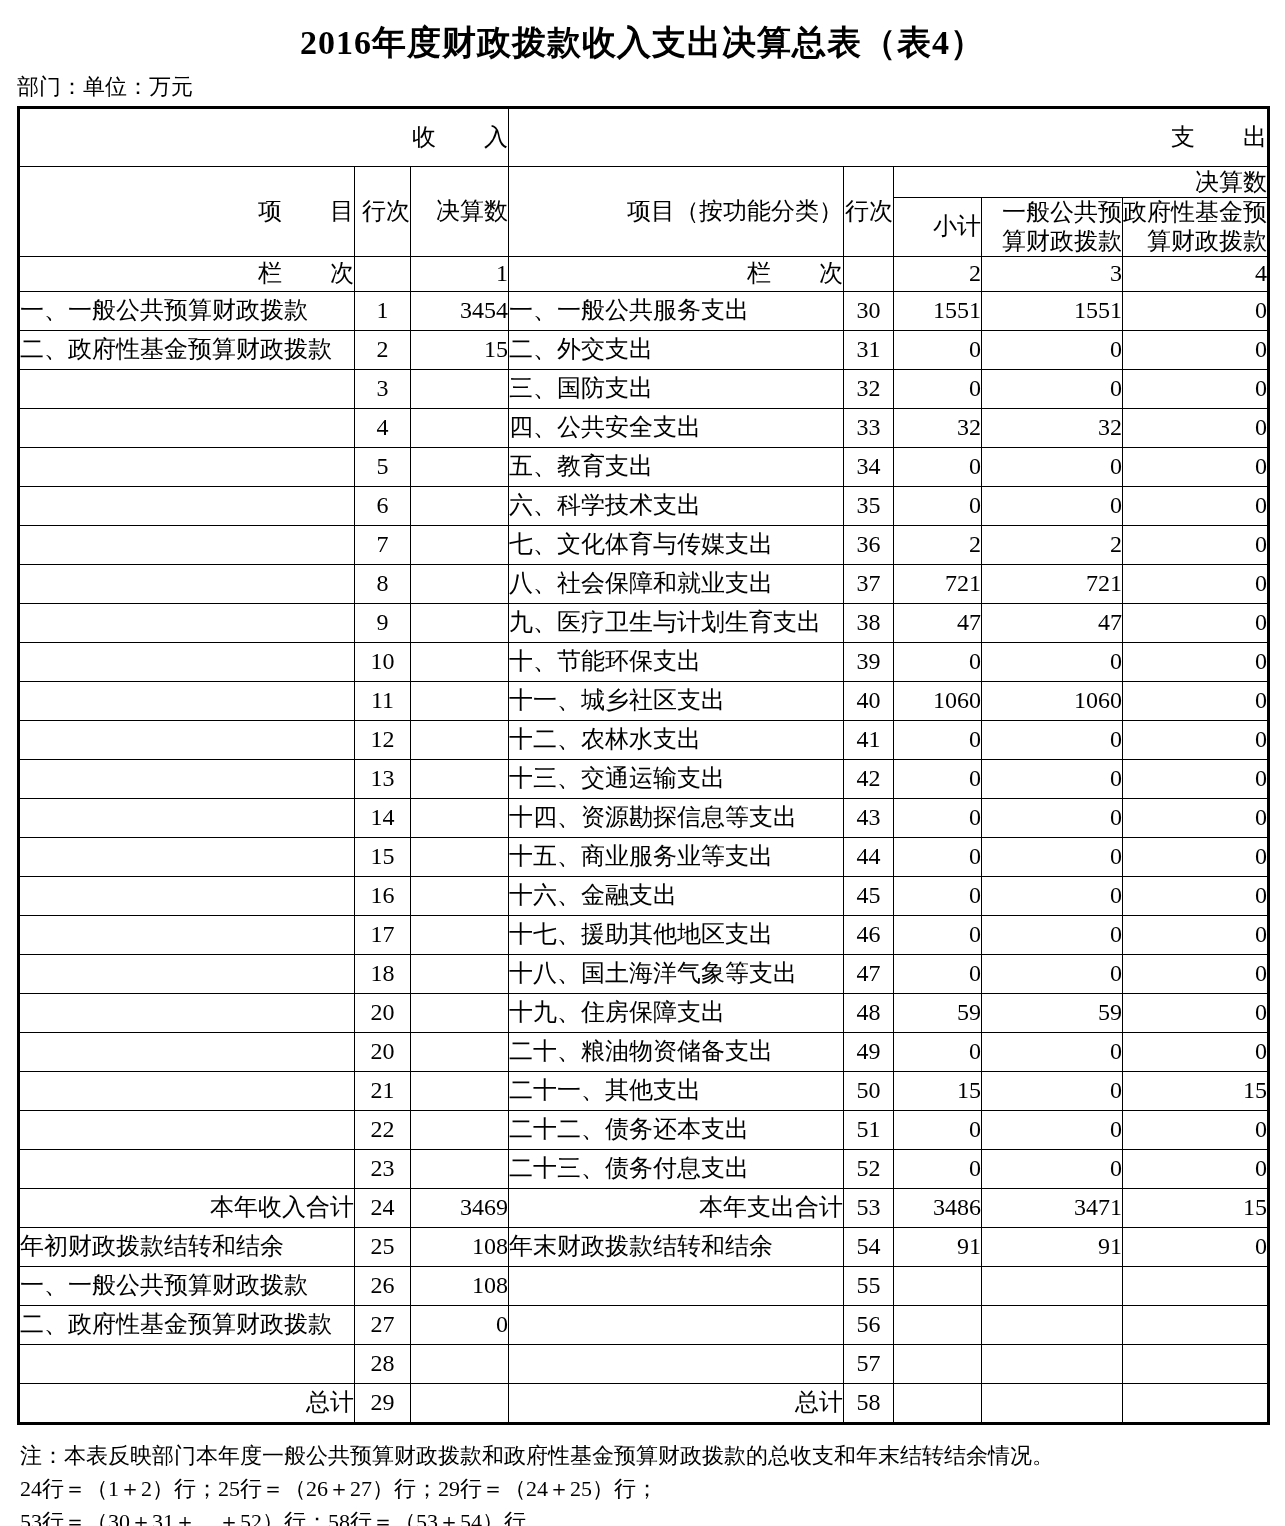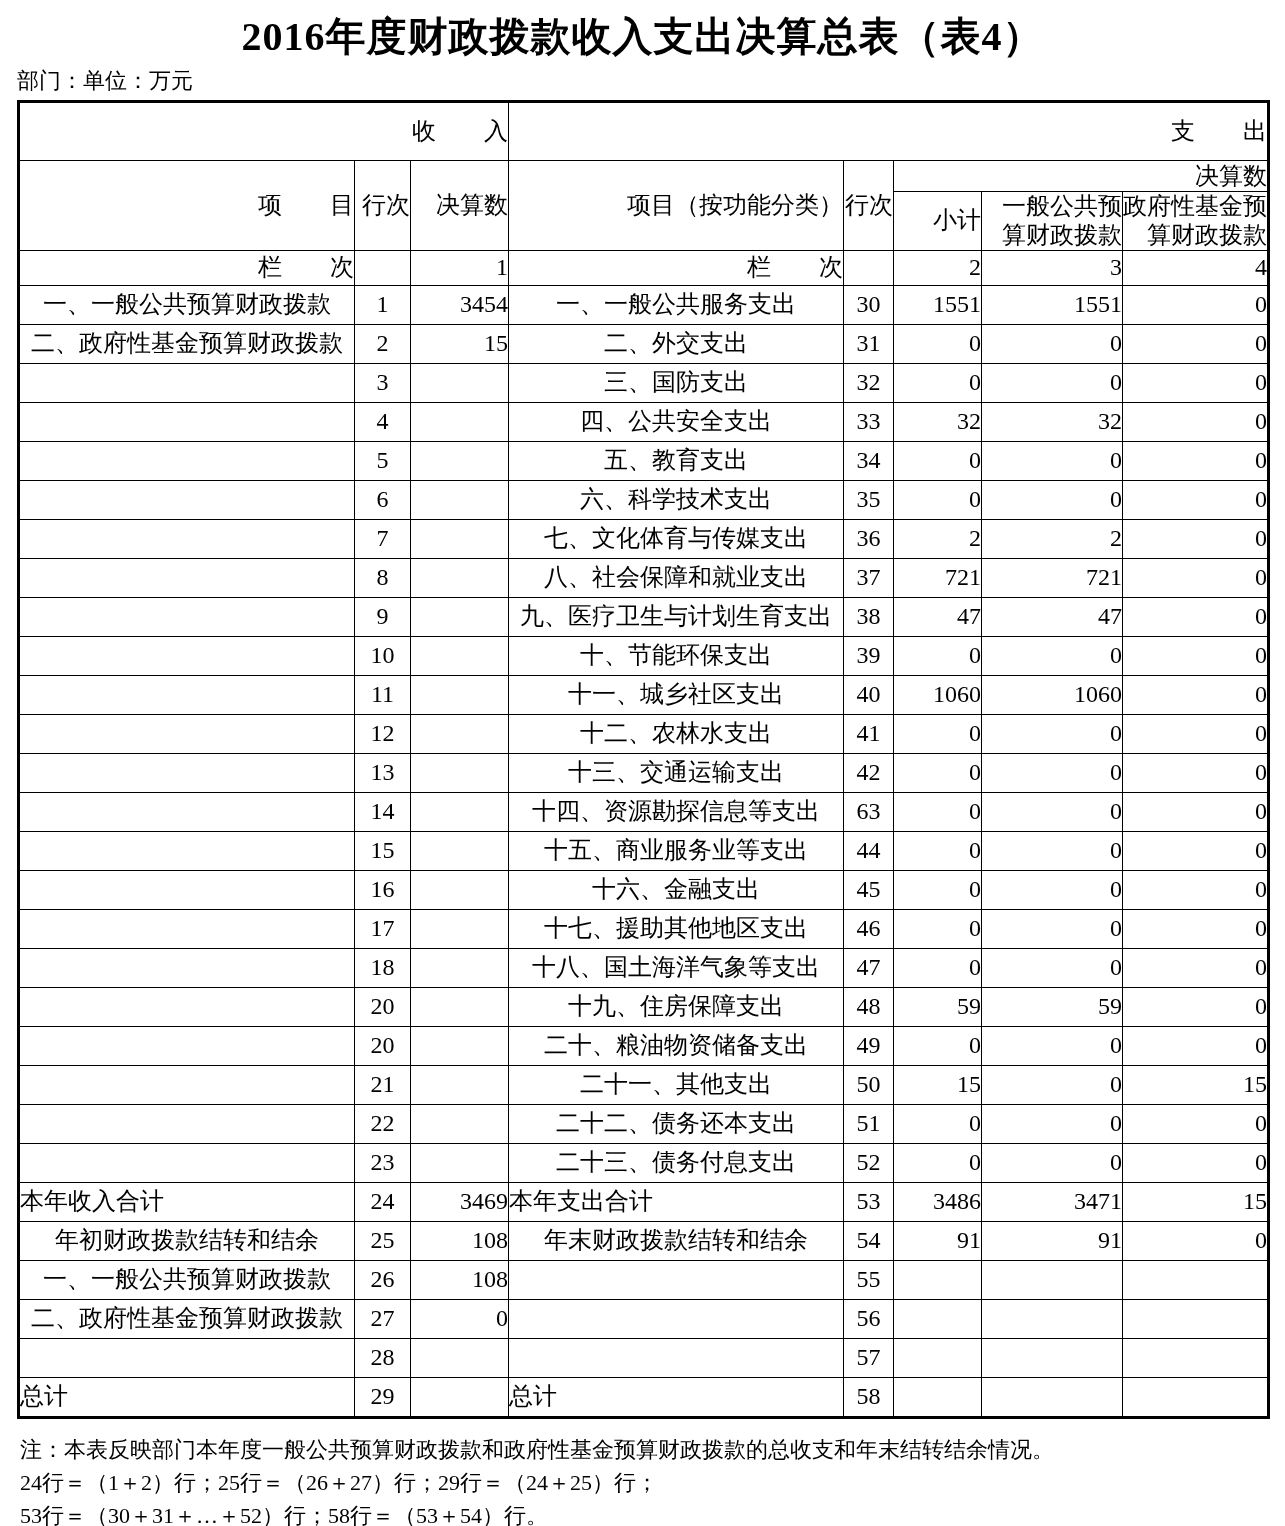--- a/index.html
+++ b/index.html
@@ -13,24 +13,24 @@
     height: 1526px;
     font-family: "Liberation Serif", "DejaVu Serif", serif;
     position: relative;
     overflow: hidden;
   }
   .page {
     padding: 6px 17px 0 17px;
   }
   .title {
     text-align: center;
-    font-size: 40px;
+    font-size: 34px;
     font-weight: bold;
     line-height: 42px;
-    margin: 10px 0 10px 0;
+    margin: 16px 0 10px 0;
     letter-spacing: 1px;
   }
   .meta {
     display: flex;
     justify-content: flex-start;
     align-items: flex-end;
     font-size: 22px;
     line-height: 26px;
     margin: 0 0 6px 0;
   }
@@ -53,26 +53,26 @@
   
   tr.r-sec td  { height: 57px; }
   tr.r-h1 td   { height: 30px; }
   tr.r-h2 td   { height: 56px; }
   tr.r-idx td  { height: 34px; }
   tbody tr td  { height: 38px; }
 
   .hc { text-align: right; }
   .pre { white-space: pre-line; line-height: 1.18; }
 
-  .c-item { text-align: center; padding-left: 4px; }
+  .c-item { text-align: left; padding-left: 4px; }
   .c-exp  { padding-left: 6px; }
   .c-line { text-align: center; }
   .c-val  { text-align: right; padding-right: 10px; }
   .c-last { padding-right: 7px; }
-  td.center { text-align: left; padding-left: 0; margin-left: 36px; }
+  td.center { text-align: right; padding-left: 0; margin-left: 36px; }
 
   .notes {
     margin-top: 14px;
     font-size: 22px;
     padding-left: 3px;
   }
   .note { line-height: 33px; }
 </style>
 </head>
 <body>
@@ -257,21 +257,21 @@
     <td class="c-line">42</td>
     <td class="c-val">0</td>
     <td class="c-val">0</td>
     <td class="c-val c-last">0</td>
   </tr>
         <tr>
     <td class="c-item"></td>
     <td class="c-line">14</td>
     <td class="c-val"></td>
     <td class="c-item c-exp">十四、资源勘探信息等支出</td>
-    <td class="c-line">63</td>
+    <td class="c-line">43</td>
     <td class="c-val">0</td>
     <td class="c-val">0</td>
     <td class="c-val c-last">0</td>
   </tr>
         <tr>
     <td class="c-item"></td>
     <td class="c-line">15</td>
     <td class="c-val"></td>
     <td class="c-item c-exp">十五、商业服务业等支出</td>
     <td class="c-line">44</td>

